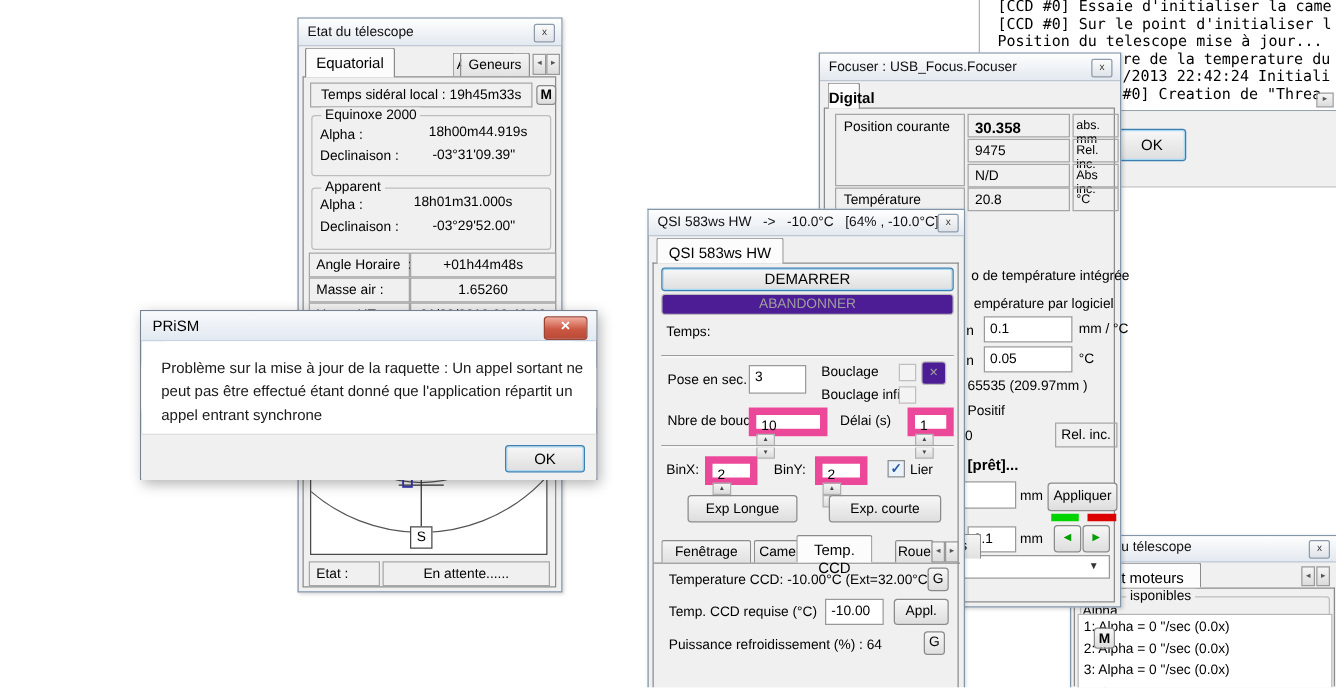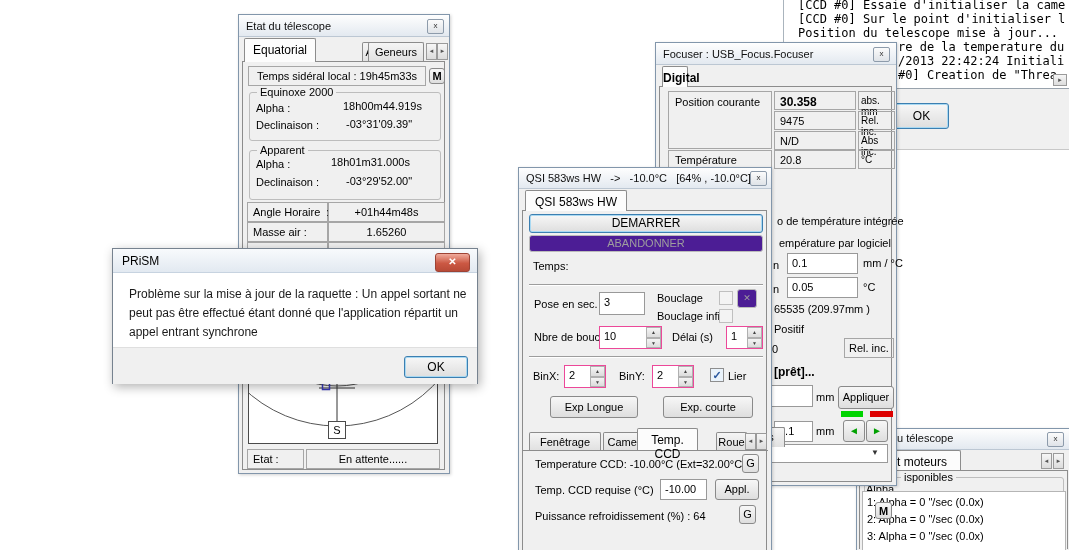--- a/index.html
+++ b/index.html
@@ -18,21 +18,21 @@
   .pane{position:absolute;background:#f0f0f0;border:1px solid #8c8c8c;box-sizing:border-box;}
   .box{position:absolute;border:1px solid #a6a6a6;box-sizing:border-box;}
   .wbox{position:absolute;border:1px solid #999;background:#fff;box-sizing:border-box;padding:3px 0 0 4px;}
   .btn{position:absolute;background:linear-gradient(#f7f7f7,#dedede);border:1px solid #8a8a8a;border-radius:3px;
        text-align:center;font-size:11px;box-sizing:border-box;}
   .btn.def{border-color:#3c7fb1;box-shadow:inset 0 0 0 1px #a9d9f2;}
   .btn.dis{background:#4c1d95;border-color:#bbb;color:#9e9e9e;}
   .grp{position:absolute;border:1px solid #bdbdbd;border-radius:3px;box-sizing:border-box;}
   .grp>span{position:absolute;top:-7px;left:7px;background:#f0f0f0;padding:0 3px;white-space:pre;}
   .sep{position:absolute;height:0;border-top:1px solid #9d9d9d;border-bottom:1px solid #fff;}
-  .spin{position:absolute;background:#fff;border:1px solid #ec4899;display:flex;box-sizing:border-box;}
+  .spin{position:absolute;background:#fff;border:6px solid #ec4899;display:flex;box-sizing:border-box;flex-direction:column;}
   .spin .val{flex:1;padding:3px 0 0 4px;}
   .ud{width:15px;display:flex;flex-direction:column;}
   .ud div{flex:1;background:linear-gradient(#f4f4f4,#dcdcdc);border:1px solid #b0b0b0;font-size:5px;
           line-height:8px;text-align:center;color:#444;}
   .cb{position:absolute;width:12px;height:12px;background:#fff;border:1px solid #8e8e8e;box-sizing:content-box;
       text-align:center;line-height:12px;font-size:11px;font-weight:bold;color:#2c5aa0;}
   .cb.dis{background:#f3f3f3;border-color:#bfbfbf;}
   .mono{position:absolute;font-family:"DejaVu Sans Mono",monospace;font-size:12px;white-space:pre;}
   .arrbtn{position:absolute;background:linear-gradient(#f6f6f6,#dcdcdc);border:1px solid #9a9a9a;
           text-align:center;color:#555;box-sizing:border-box;}

